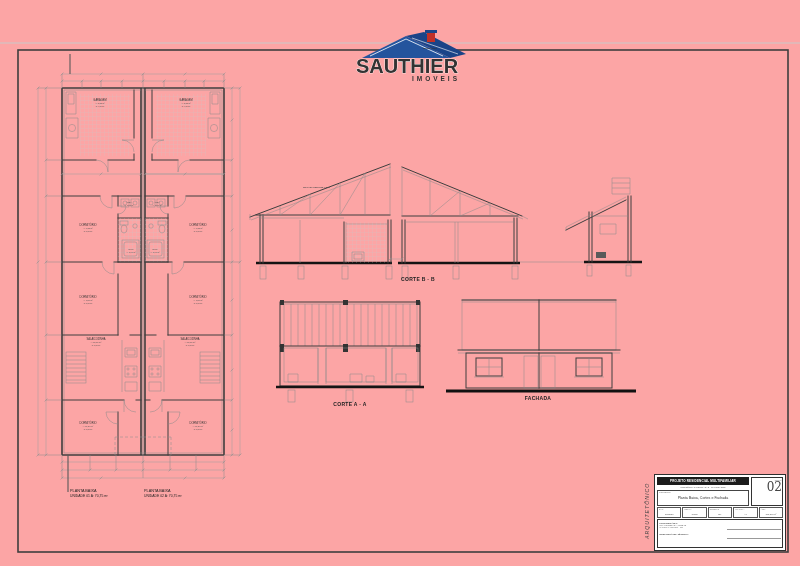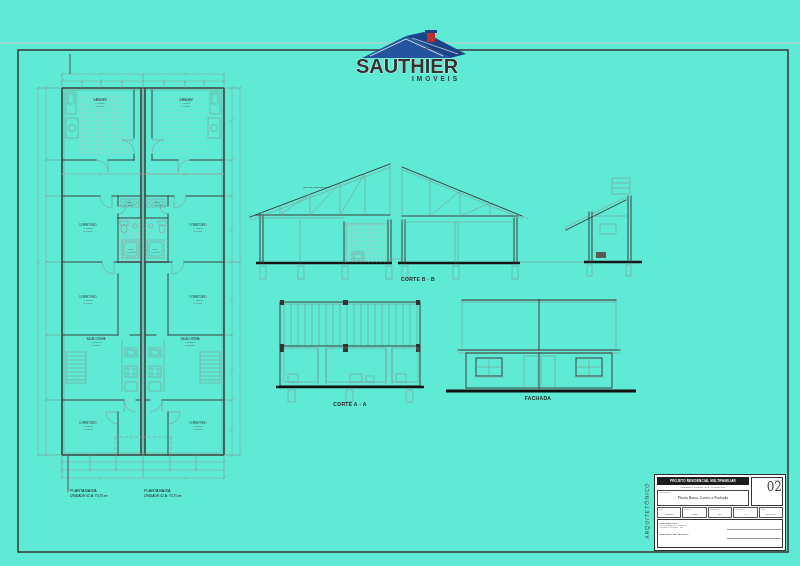--- a/index.html
+++ b/index.html
@@ -1,16 +1,16 @@
 <!DOCTYPE html>
 <html><head>
 <meta charset="utf-8">
 <style>
   html,body{margin:0;padding:0;background:#fff;font-family:"Liberation Sans",sans-serif;}
-  #sheet{position:relative;width:800px;height:566px;background:#5eead4;overflow:hidden;}
+  #sheet{position:relative;width:800px;height:566px;background:#fca5a5;overflow:hidden;}
   svg{position:absolute;left:0;top:0;}
   svg text{fill:#333;font-family:"Liberation Sans",sans-serif;}
   .w{stroke:#3f3f3f;stroke-width:1;fill:none;stroke-linecap:square}
   .w2{stroke:#3f3f3f;stroke-width:1.6;fill:none}
   .t{stroke:#8a8a8a;stroke-width:.5;fill:none}
   .d{stroke:#9f9f9f;stroke-width:.5;fill:none}
   .f{stroke:#141414;stroke-width:2.6;fill:none}
   .dash{stroke:#909090;stroke-width:.55;stroke-dasharray:3 2;fill:none}
   .blk{fill:#333;stroke:none}
   .mt{font-size:2.6px;text-anchor:middle}

